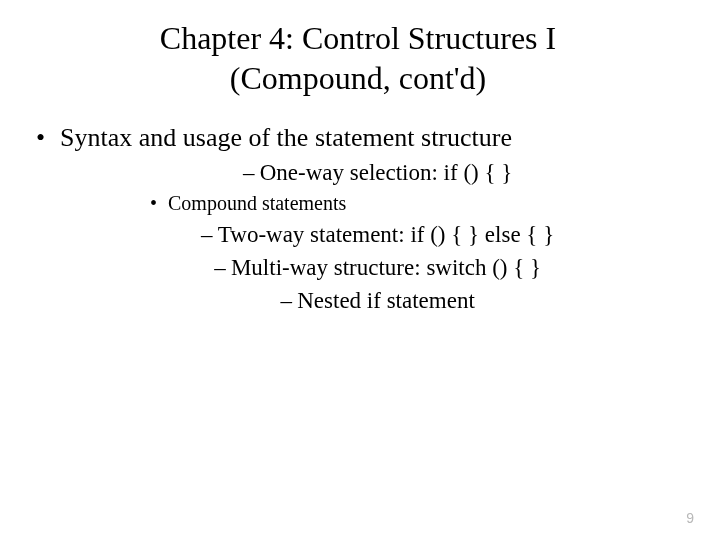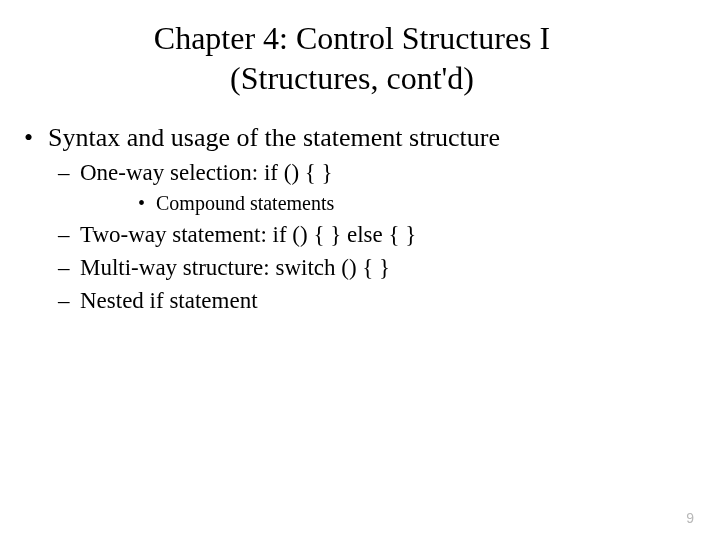--- a/index.html
+++ b/index.html
@@ -12,21 +12,21 @@
       height: 540px;
       background: #ffffff;
       font-family: "Times New Roman", Times, serif;
       color: #000000;
       overflow: hidden;
       position: relative;
     }
     .slide {
       width: 100%;
       height: 100%;
-      padding: 18px 40px 0 24px;
+      padding: 18px 40px 0 36px;
       position: relative;
     }
     .title {
       text-align: center;
       font-size: 32px;
       line-height: 1.25;
       font-weight: 400;
       margin-bottom: 22px;
     }
     .level1 {
@@ -36,20 +36,21 @@
     }
     .level1 .bullet {
       display: inline-block;
       width: 24px;
     }
     .level2 {
       font-size: 23px;
       line-height: 1.35;
       margin-left: 34px;
       margin-top: 2px;
+      text-align: center;
     }
     .level2 .dash {
       display: inline-block;
       width: 22px;
     }
     .level3 {
       font-size: 20px;
       line-height: 1.35;
       margin-left: 114px;
       margin-top: 2px;
@@ -68,21 +69,21 @@
       font-family: Arial, sans-serif;
     }
   </style>
 </head>
 <body>
 
 <div class="slide">
 
   <div class="title">
     <span>Chapter 4: Control Structures I</span><br>
-    <span>(Structures, cont'd)</span>
+    <span>(Compound, cont'd)</span>
   </div>
 
   <div class="level1">
     <span class="bullet">•</span><span>Syntax and usage of the statement structure</span>
   </div>
 
   <div class="level2">
     <span class="dash">–</span><span>One-way selection: if () {   }</span>
   </div>
 

